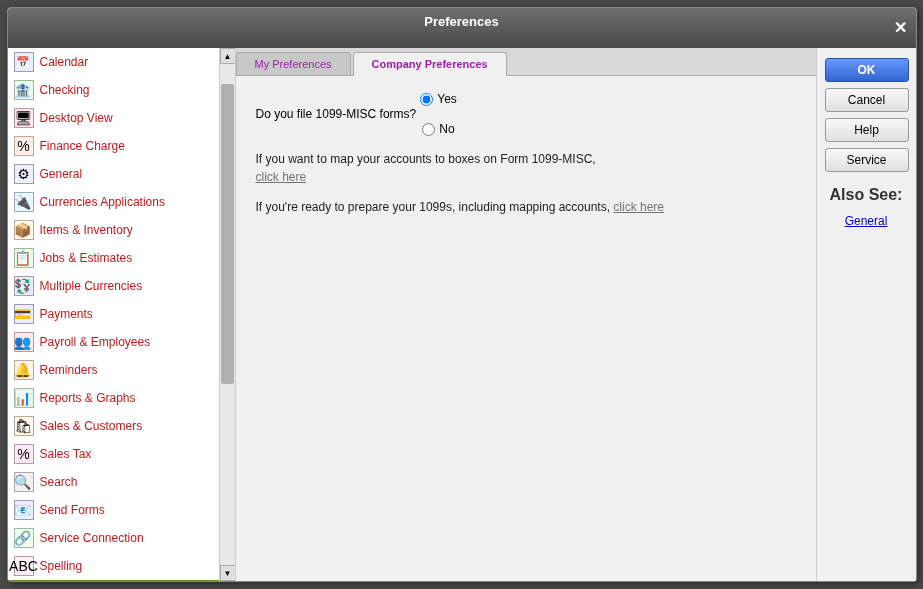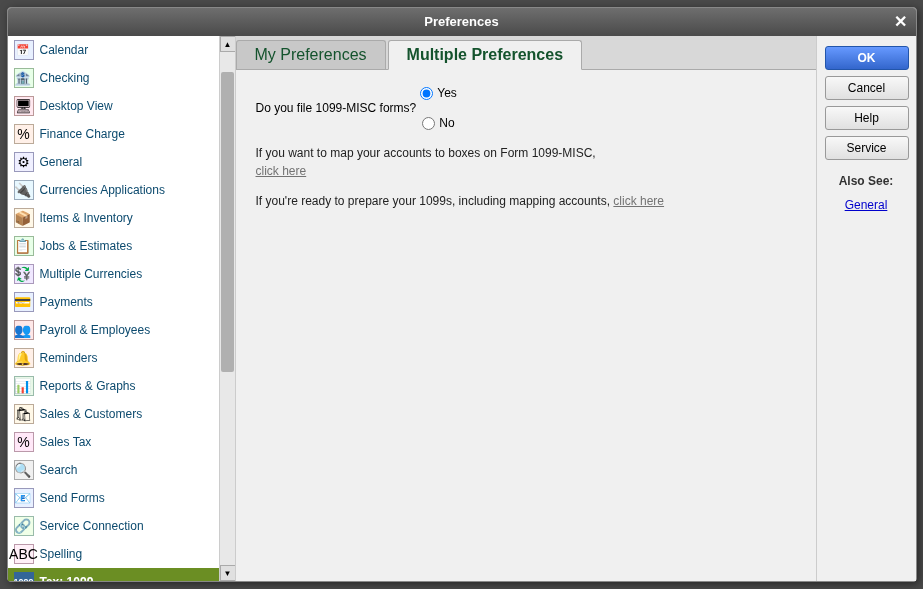--- a/index.html
+++ b/index.html
@@ -26,21 +26,21 @@
     }
     .title-bar {
       background: linear-gradient(to bottom, #6e6e6e, #4a4a4a);
       color: white;
       text-align: center;
       padding: 5px 0;
       font-size: 13px;
       font-weight: bold;
       border-radius: 3px 3px 0 0;
       position: relative;
-      height: 28px;
+      height: 40px;
       line-height: 18px;
     }
     .title-bar .close-btn {
       position: absolute;
       right: 8px;
       top: 50%;
       transform: translateY(-50%);
       color: white;
       cursor: pointer;
       font-size: 16px;
@@ -82,21 +82,21 @@
       height: 20px;
       margin-right: 6px;
       flex-shrink: 0;
       display: flex;
       align-items: center;
       justify-content: center;
       font-size: 14px;
     }
     .sidebar-label {
       font-size: 12px;
-      color: #0c4a6e;
+      color: #b91c1c;
     }
     
     .sidebar-scrollbar {
       position: absolute;
       right: 0;
       top: 0;
       width: 16px;
       height: 100%;
       background: #e8e8e8;
       border-left: 1px solid #ccc;
@@ -138,27 +138,27 @@
     }
     .tabs-bar {
       display: flex;
       border-bottom: 1px solid #aaa;
       background: #d8d8d8;
       padding-top: 4px;
     }
     .tab {
       padding: 5px 18px;
       cursor: pointer;
-      font-size: 16px;
+      font-size: 11px;
       border: 1px solid #aaa;
       border-bottom: none;
       background: #c8c8c8;
       margin-right: 2px;
       border-radius: 3px 3px 0 0;
-      color: #14532d;
+      color: #a21caf;
     }
     .tab.active {
       background: #f0f0f0;
       border-bottom: 1px solid #f0f0f0;
       margin-bottom: -1px;
       font-weight: bold;
     }
     .tab-content {
       flex: 1;
       padding: 16px 20px;
@@ -225,21 +225,21 @@
       text-align: center;
     }
     .btn.primary {
       background: linear-gradient(to bottom, #6699ff, #3366cc);
       color: white;
       border-color: #2255aa;
       font-weight: bold;
     }
     .also-see {
       margin-top: 8px;
-      font-size: 12px;
+      font-size: 16px;
       font-weight: bold;
       color: #333;
       text-align: center;
     }
     .also-see-item {
       font-size: 12px;
       color: #0000cc;
       text-decoration: underline;
       cursor: pointer;
       text-align: center;
@@ -372,21 +372,21 @@
       </div>
     </div>
 
     <div class="main-content">
 
       <div class="tabs-bar">
         <div class="tab" id="tab-my">
           <span>My Preferences</span>
         </div>
         <div class="tab active" id="tab-company">
-          <span>Multiple Preferences</span>
+          <span>Company Preferences</span>
         </div>
       </div>
 
       <div class="tab-content">
 
         <div class="question-row">
           <span class="question-text">Do you file 1099-MISC forms?</span>
           <div class="radio-group">
             <label class="radio-label">
               <input type="radio" name="misc1099" checked="" style="">

